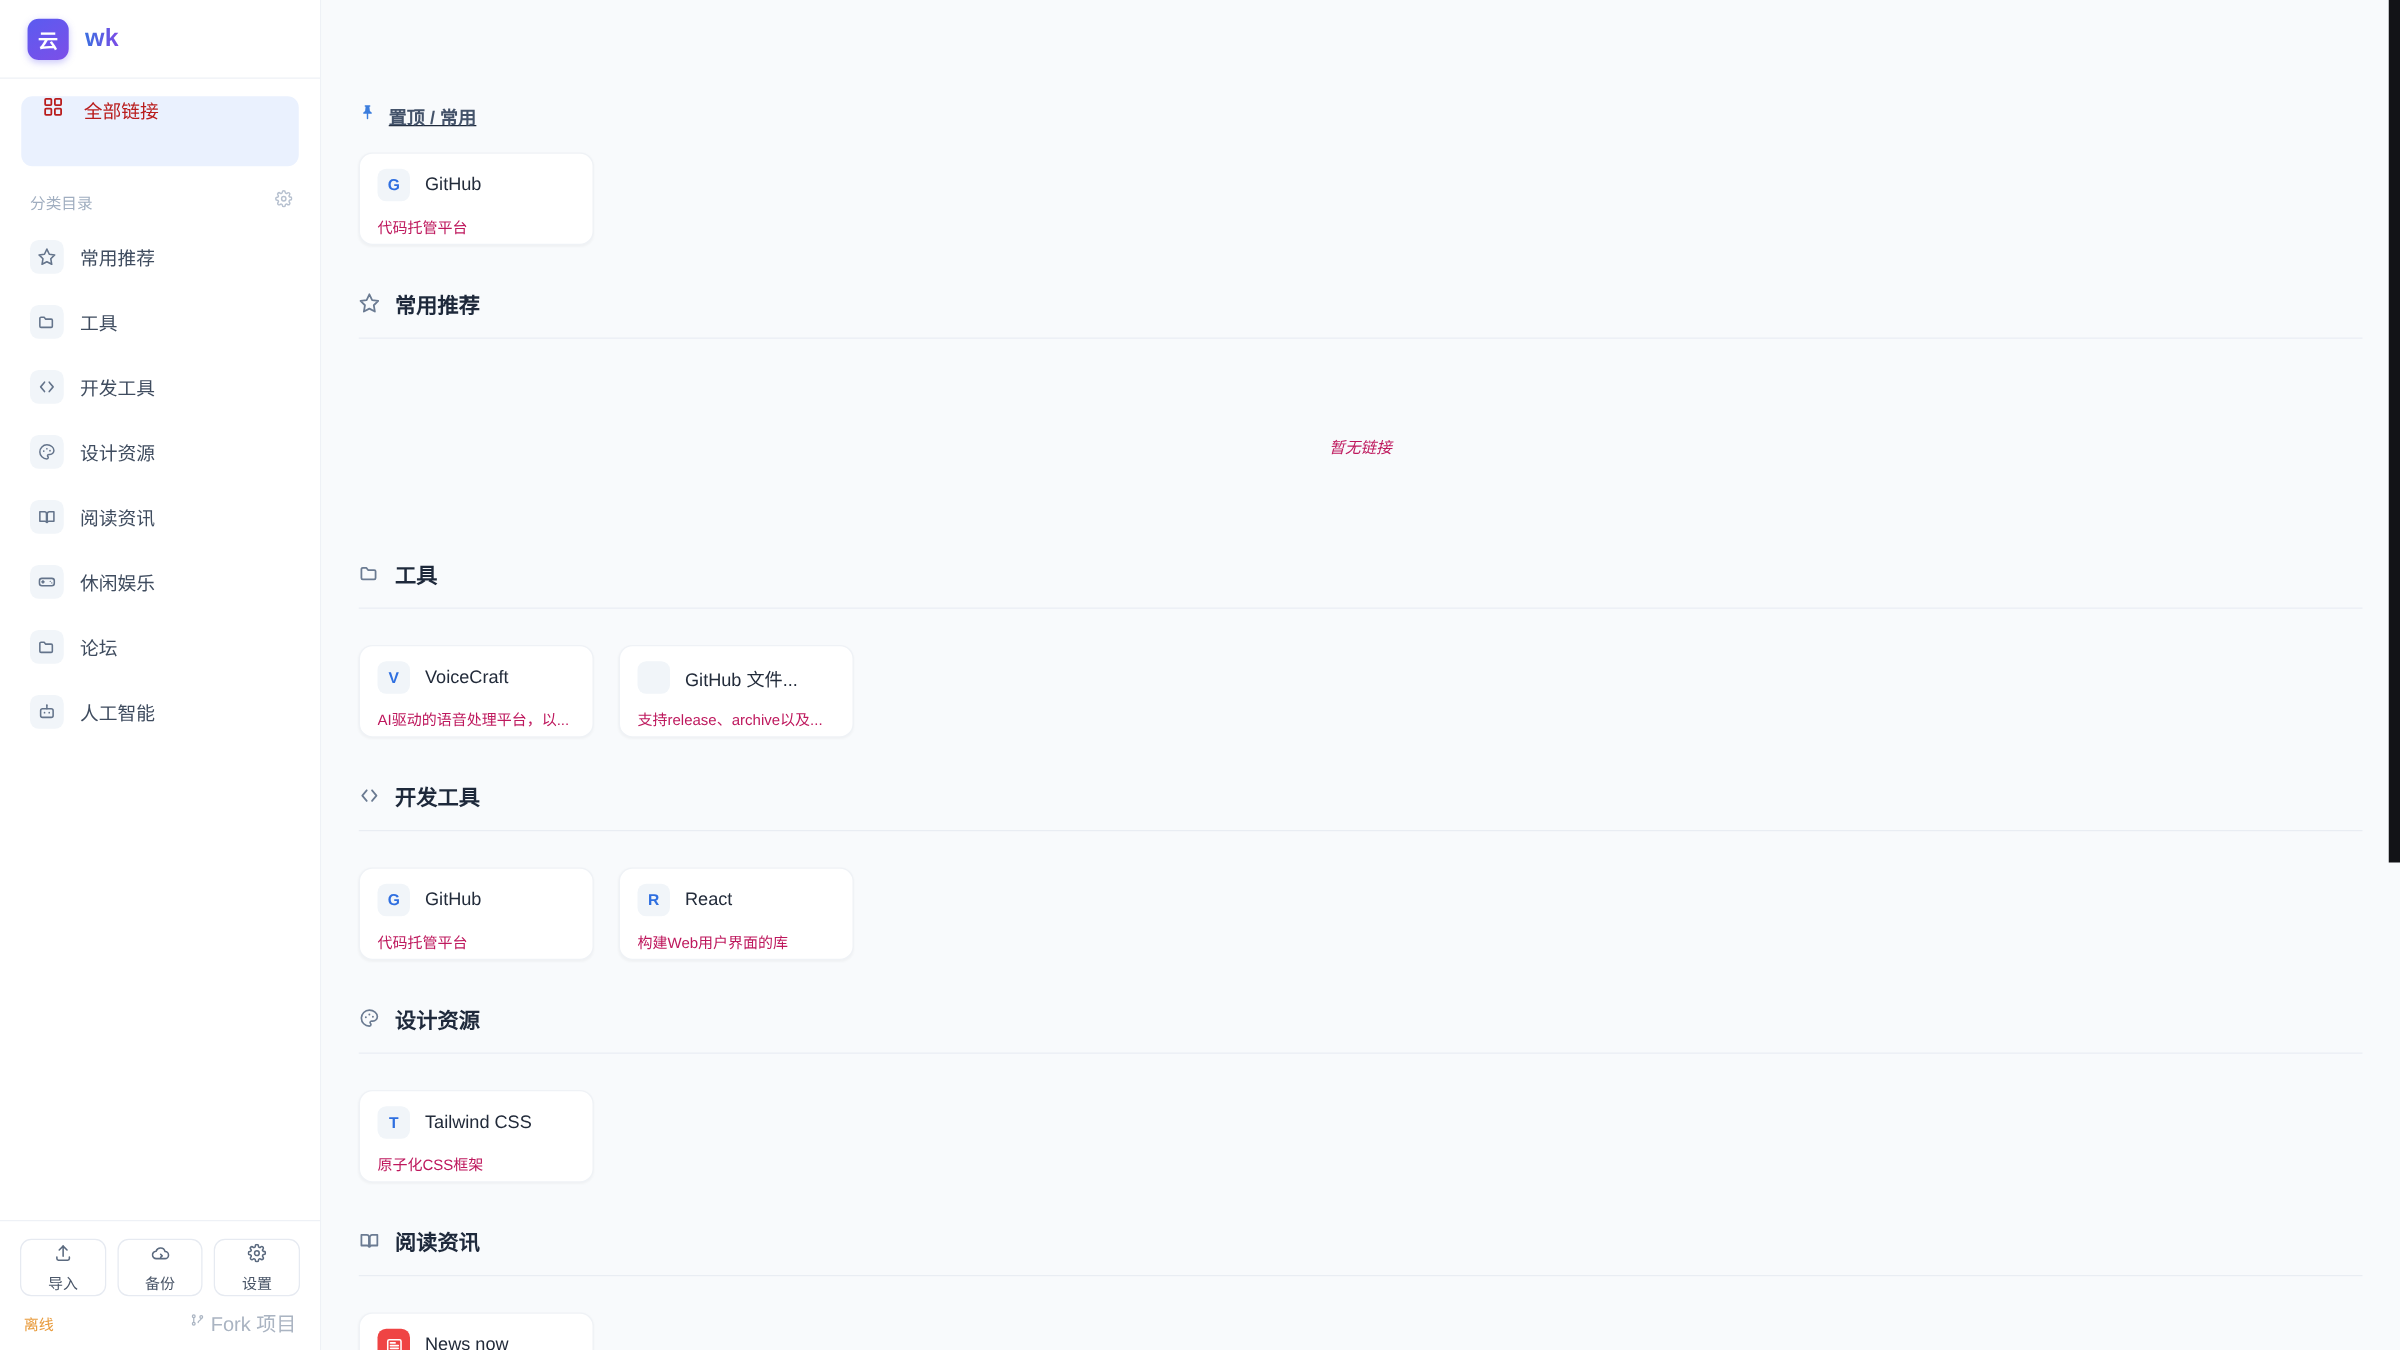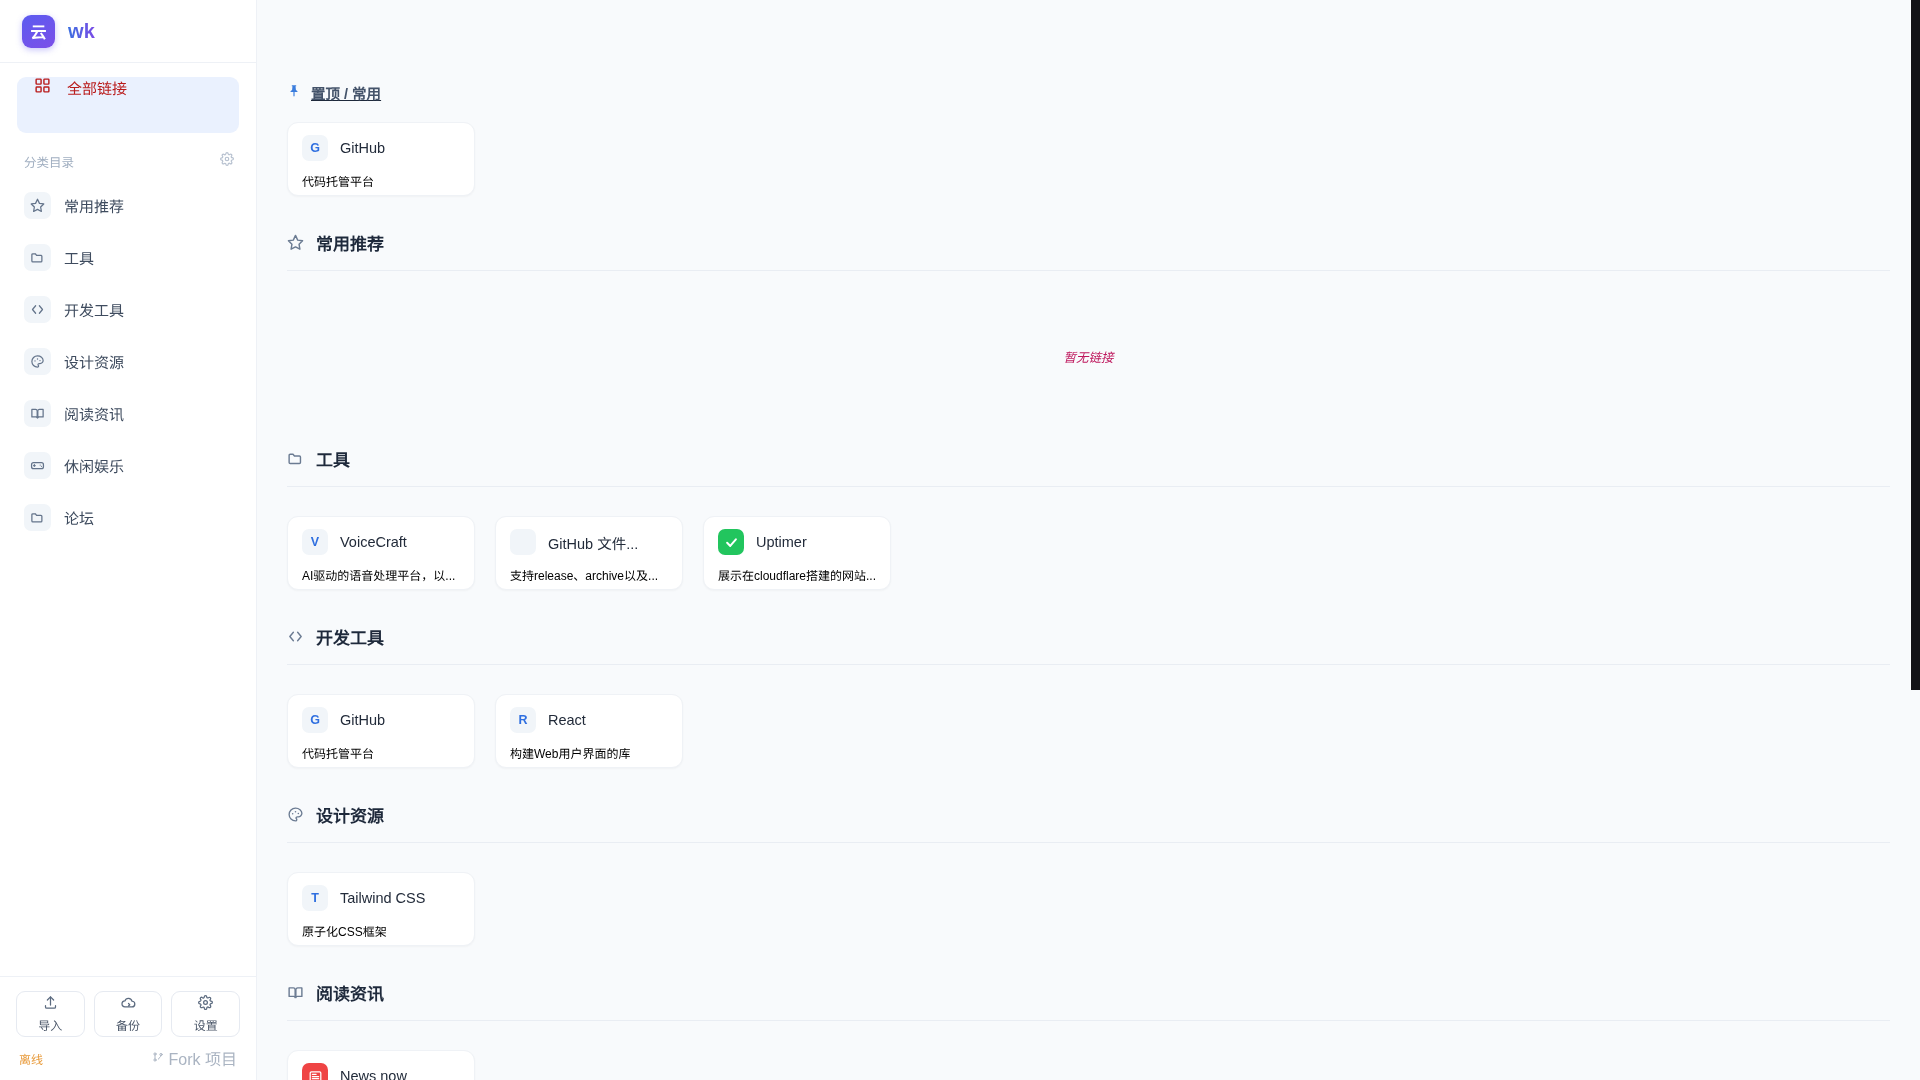--- a/index.html
+++ b/index.html
@@ -135,21 +135,21 @@
     background: #f1f5f9;
     display: flex; align-items: center; justify-content: center;
     font-size: 12.5px; font-weight: 700; color: #2f6fe0;
   }
   .lc-icon.blank { background: #f1f5f9; }
   .lc-icon.green { background: #22c55e; color: #fff; }
   .lc-icon.red { background: #ef4444; color:#fff; }
   .lc-icon svg { width: 15px; height: 15px; }
   .lc-title { font-size: 14.5px; color: #222b3a; white-space: nowrap; overflow: hidden; }
   .lc-desc {
-    margin-top: 11px; font-size: 12px; color: #000000;
+    margin-top: 11px; font-size: 12px; color: #be185d;
     white-space: nowrap; overflow: hidden;
   }
 
   .section { margin-top: 34px; }
   .section-head { display: flex; align-items: center; gap: 12px; padding-bottom: 15px; }
   .section-head-icon { width: 17px; height: 17px; color: #6b7b92; display: flex; flex: none; }
   .section-head-icon svg { width: 17px; height: 17px; }
   .section-title { font-size: 17px; font-weight: 700; color: #1e293b; }
   .section-rule { height: 1px; background: #e9edf3; width: 100%; }
   .section-body { padding-top: 29px; }
@@ -260,20 +260,32 @@
           <span class="cat-label">休闲娱乐</span>
         </div>
         <div class="cat-item">
           <span class="cat-icon">
             <svg viewBox="0 0 24 24" fill="none" stroke="currentColor" stroke-width="2" stroke-linecap="round" stroke-linejoin="round">
               <path d="M3 7.5A1.5 1.5 0 0 1 4.5 6h4l2 2.5h7A1.5 1.5 0 0 1 19 10v7.5a1.5 1.5 0 0 1-1.5 1.5h-13A1.5 1.5 0 0 1 3 17.5z"></path>
             </svg>
           </span>
           <span class="cat-label">论坛</span>
         </div>
+        <div class="cat-item">
+          <span class="cat-icon">
+            <svg viewBox="0 0 24 24" fill="none" stroke="currentColor" stroke-width="2" stroke-linecap="round" stroke-linejoin="round">
+              <rect x="4" y="8" width="16" height="11" rx="2.5"></rect>
+              <path d="M12 4v4"></path>
+              <circle cx="12" cy="3.3" r="1.1" fill="currentColor" stroke="none"></circle>
+              <circle cx="9" cy="13" r="1.1" fill="currentColor" stroke="none"></circle>
+              <circle cx="15" cy="13" r="1.1" fill="currentColor" stroke="none"></circle>
+            </svg>
+          </span>
+          <span class="cat-label">人工智能</span>
+        </div>
       </div>
 
     <div class="sidebar-spacer"></div>
 
     <div class="sidebar-footer">
       <div class="footer-btns">
 
         <div class="footer-btn">
           <span>
             <svg viewBox="0 0 24 24" fill="none" stroke="currentColor" stroke-width="2" stroke-linecap="round" stroke-linejoin="round">
@@ -380,31 +392,20 @@
                     <span class="lc-title">VoiceCraft</span>
                   </div>
                   <div class="lc-desc">AI驱动的语音处理平台，以...</div>
                 </div>
                 <div class="link-card">
                   <div class="link-card-top">
                     <span class="lc-icon blank"></span>
                     <span class="lc-title">GitHub 文件...</span>
                   </div>
                   <div class="lc-desc">支持release、archive以及...</div>
-                </div>
-                <div class="link-card">
-                  <div class="link-card-top">
-                    <span class="lc-icon green">
-                      <svg viewBox="0 0 24 24" fill="none" stroke="currentColor" stroke-width="3.2" stroke-linecap="round" stroke-linejoin="round">
-                        <polyline points="5 12.5 10 17.5 19 7"></polyline>
-                      </svg>
-                    </span>
-                    <span class="lc-title">Uptimer</span>
-                  </div>
-                  <div class="lc-desc">展示在cloudflare搭建的网站...</div>
                 </div>
               </div>
             </div>
           </section>
           <section class="section">
             <div class="section-head">
               <span class="section-head-icon">
                 <svg viewBox="0 0 24 24" fill="none" stroke="currentColor" stroke-width="2" stroke-linecap="round" stroke-linejoin="round">
                   <polyline points="9 6 4 12 9 18"></polyline>
                   <polyline points="15 6 20 12 15 18"></polyline>

